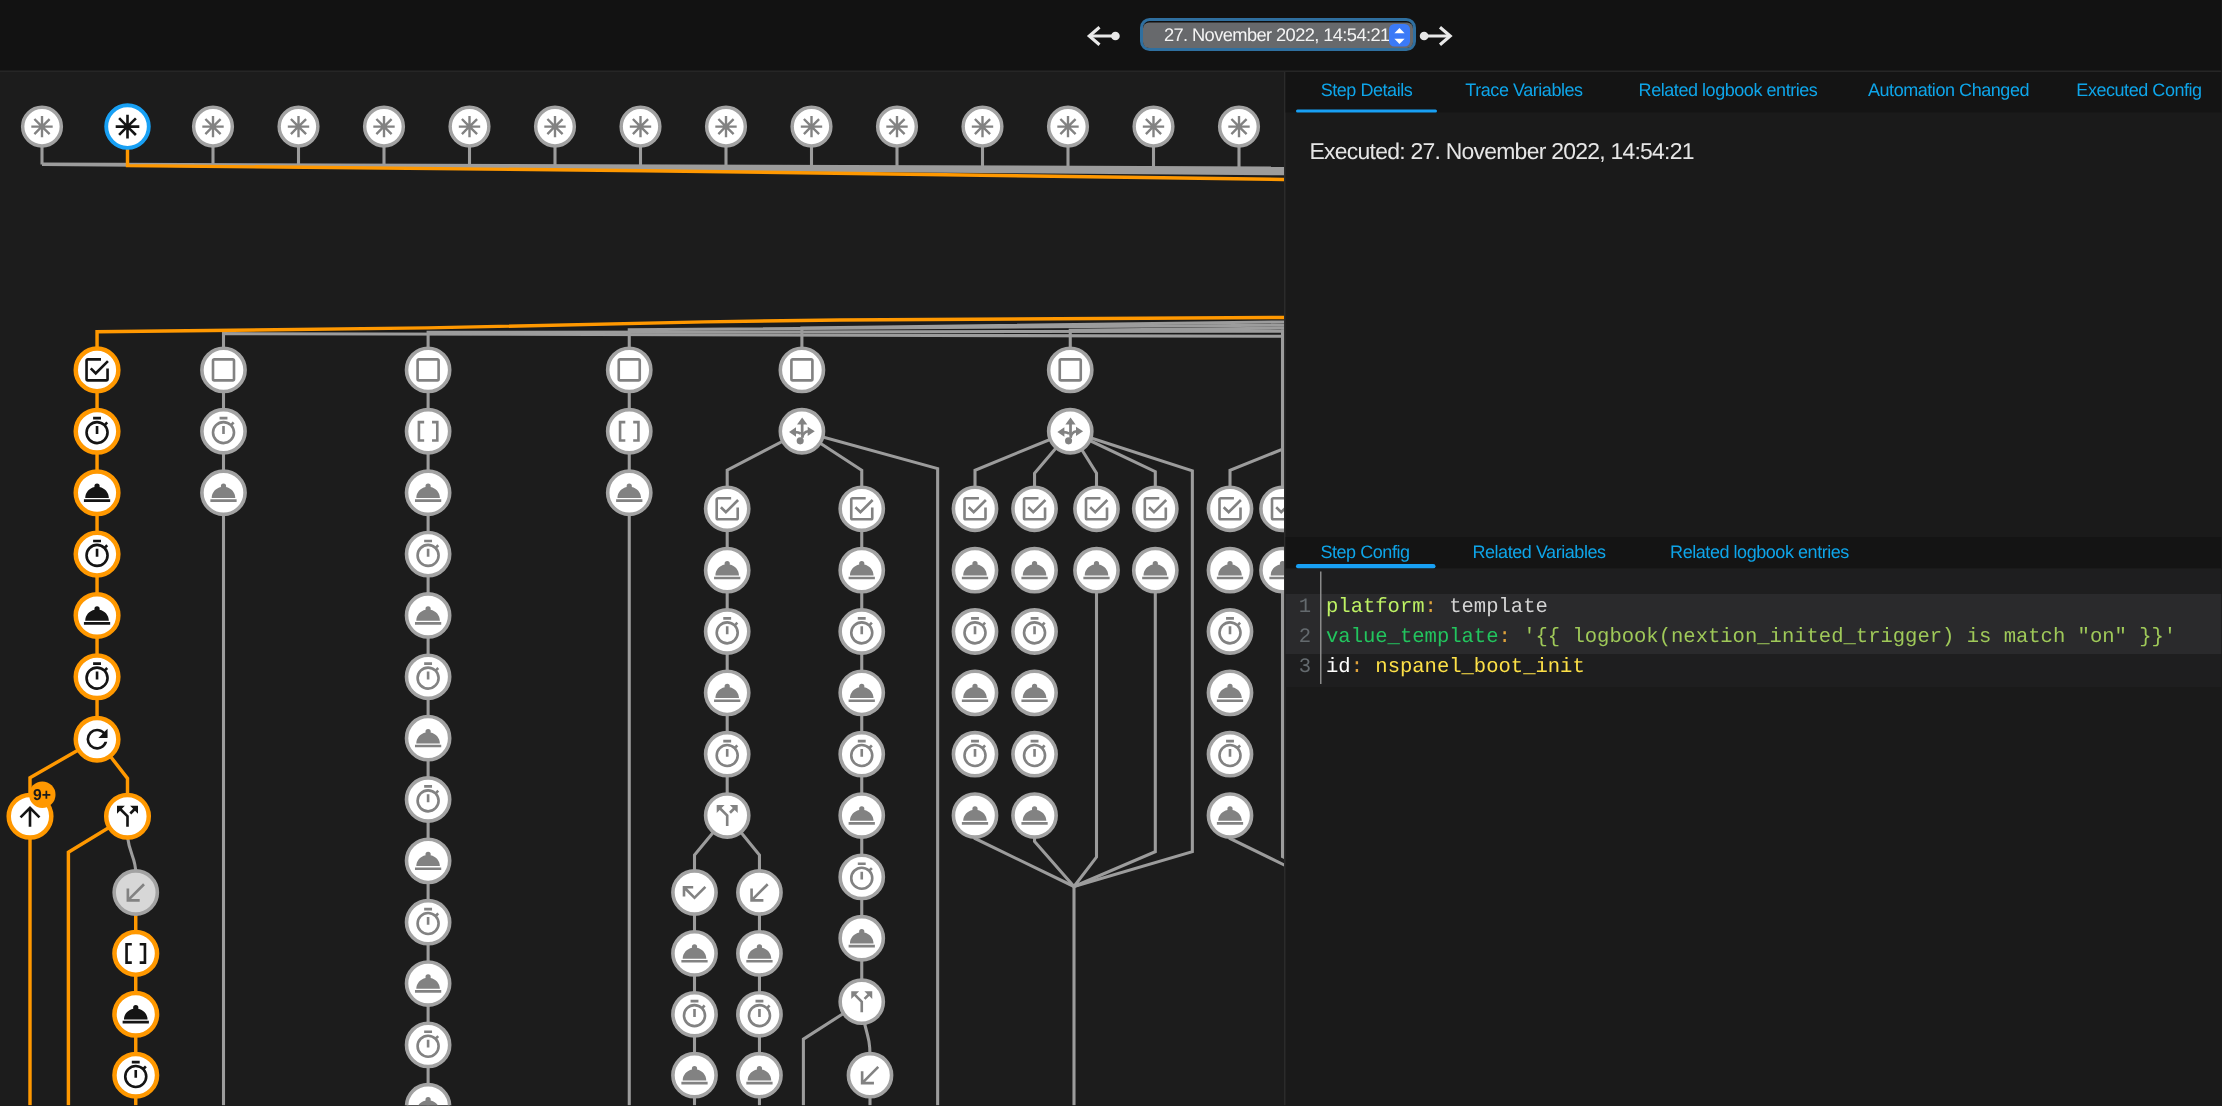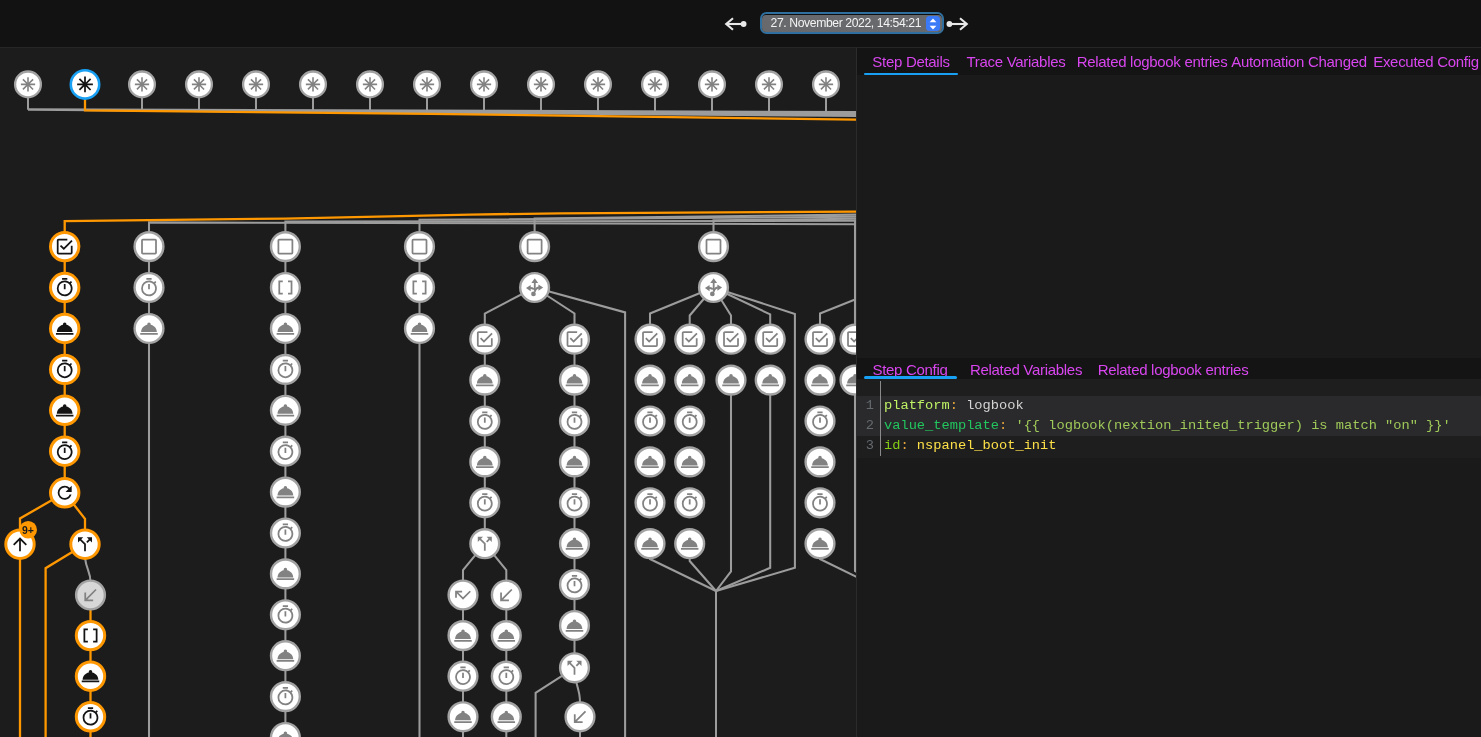--- a/index.html
+++ b/index.html
@@ -1,23 +1,23 @@
 <!DOCTYPE html>
 <html><head><meta charset="utf-8"><style>
 *{margin:0;padding:0;box-sizing:border-box}
 body{width:1481px;height:737px;background:#1c1c1c;font-family:"Liberation Sans",sans-serif;overflow:hidden;position:relative}
 #topbar{position:absolute;left:0;top:0;width:1481px;height:48px;background:#121212;border-bottom:1px solid #262626}
 #graph{position:absolute;left:0;top:48px;width:856px;height:689px;background:#1c1c1c}
 #panel{position:absolute;left:856px;top:48px;right:0;bottom:0;background:#1a1a1a;border-left:1px solid #2b2b2b}
 .tabbar{position:absolute;left:0;right:0;background:#141414}
-.tab{position:absolute;font-size:15px;letter-spacing:-0.3px;color:#d946ef;white-space:nowrap;transform:translateX(-50%)}
+.tab{position:absolute;font-size:12px;letter-spacing:-0.3px;color:#0ea5e9;white-space:nowrap;transform:translateX(-50%)}
 .underline{position:absolute;background:#18a0f4;border-radius:2px}
 #sel{position:absolute;left:759.7px;top:12px;width:184.5px;height:22.3px;border:2.4px solid #2f6f9f;border-radius:6.5px;background:#0f0f0f;padding:0.6px}
 #selin{width:100%;height:100%;background:#67696c;border-radius:4px;display:flex;align-items:center;white-space:nowrap}
-#sel .txt{flex:1;text-align:center;font-size:12.2px;letter-spacing:-0.4px;color:#f4f4f4;padding-left:3px}
+#sel .txt{flex:1;text-align:right;font-size:12.2px;letter-spacing:-0.4px;color:#f4f4f4;padding-left:3px}
 #sel .btn{width:13.7px;height:15px;background:#3b7af7;border-radius:3.5px;margin-right:1.5px;position:relative;flex:none}
 .mono{font-family:"Liberation Mono",monospace;font-size:13.7px;line-height:19.6px;white-space:pre}
 </style></head><body>
 <div id="topbar">
  <svg width="24" height="14" style="position:absolute;left:723px;top:17px" viewBox="0 0 24 14">
   <line x1="4" y1="7" x2="20.5" y2="7" stroke="#e8e8e8" stroke-width="2.1"></line>
   <circle cx="20.6" cy="7" r="2.9" fill="#e8e8e8"></circle>
   <path d="M10,1.2 L3.2,7 L10,12.8" fill="none" stroke="#e8e8e8" stroke-width="2.1"></path>
  </svg>
  <div id="sel">
@@ -316,28 +316,29 @@
 </div>
 <div id="panel">
  <div class="tabbar" style="top:0;height:27px">
   <span class="tab" style="left:54px;top:5px">Step Details</span>
   <span class="tab" style="left:159px;top:5px">Trace Variables</span>
   <span class="tab" style="left:295px;top:5px">Related logbook entries</span>
   <span class="tab" style="left:442px;top:5px">Automation Changed</span>
   <span class="tab" style="left:569px;top:5px">Executed Config</span>
   <div class="underline" style="left:7px;top:24.5px;width:94px;height:2.5px"></div>
  </div>
+ <div style="position:absolute;left:16px;top:45px;font-size:15.3px;letter-spacing:-0.5px;color:#e6e6e6">Executed: 27. November 2022, 14:54:21</div>
  <div class="tabbar" style="top:309.7px;height:21.5px">
   <span class="tab" style="left:53px;top:3px">Step Config</span>
   <span class="tab" style="left:169px;top:3px">Related Variables</span>
   <span class="tab" style="left:316px;top:3px">Related logbook entries</span>
   <div class="underline" style="left:6.5px;top:18.6px;width:93px;height:2.9px"></div>
  </div>
  <div style="position:absolute;left:0;top:331.2px;width:100%;height:79px;background:#1e1e1f">
   <div style="position:absolute;left:0;top:17.2px;width:100%;height:39.2px;background:#2a2a2c"></div>
   <div style="position:absolute;left:22.8px;top:2px;width:1.2px;height:75px;background:#8a8a8a"></div>
   <div class="mono" style="position:absolute;left:8px;top:17.2px;color:#646a6e;text-align:right;width:9px">1
 2
 3</div>
-  <div class="mono" style="position:absolute;left:27px;top:17.2px"><span style="color:#bef264">platform</span><span style="color:#e0a33c">:</span><span style="color:#d4d4d4"> logbook</span>
+  <div class="mono" style="position:absolute;left:27px;top:17.2px"><span style="color:#bef264">platform</span><span style="color:#e0a33c">:</span><span style="color:#d4d4d4"> template</span>
 <span style="color:#22c55e">value_template</span><span style="color:#e0a33c">:</span><span style="color:#9fc959"> '{{ logbook(nextion_inited_trigger) is match "on" }}'</span>
-<span style="color:#84cc16">id</span><span style="color:#e0a33c">:</span><span style="color:#fde047"> nspanel_boot_init</span></div>
+<span style="color:#ffffff">id</span><span style="color:#e0a33c">:</span><span style="color:#fde047"> nspanel_boot_init</span></div>
  </div>
 </div>
 </body></html>

